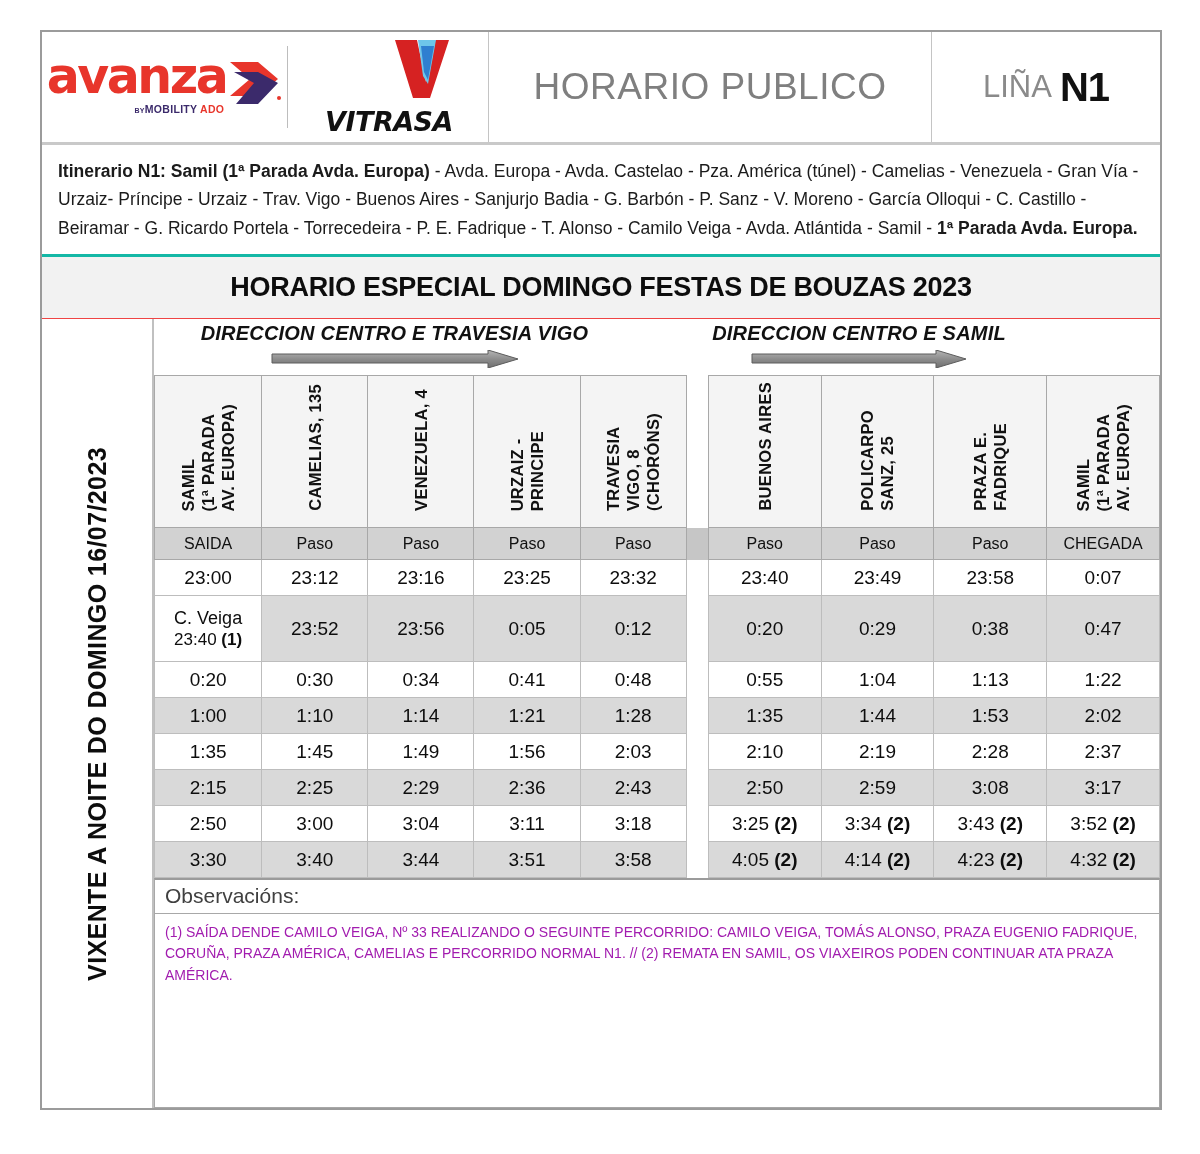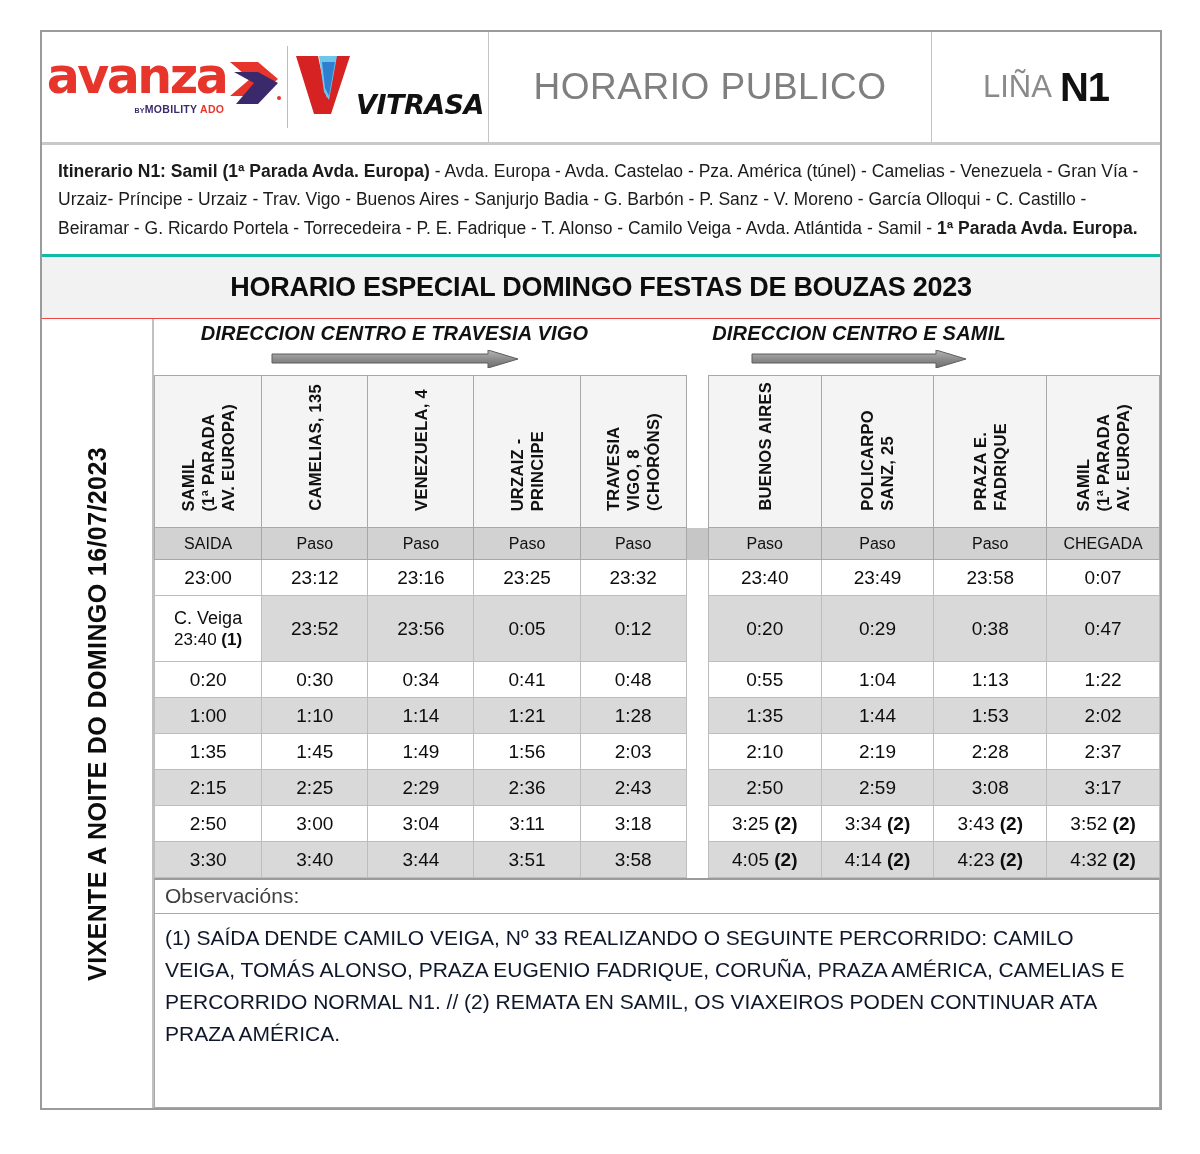--- a/index.html
+++ b/index.html
@@ -60,21 +60,21 @@
   }
   .av-sub {
     font-size: 10.5px; font-weight: 700; letter-spacing: 0.3px;
     color: #3b2a6b; margin-top: 2px; text-align: right; padding-right: 2px;
   }
   .av-sub i { font-style: normal; font-size: 7px; }
   .av-sub em { font-style: normal; color: #e8352b; }
   .av-chev { margin-left: 2px; margin-top: 6px; }
 
   
-  .vt-wrap { display: flex; align-items: flex-end; }
+  .vt-wrap { display: flex; align-items: flex-end; flex-direction: column; }
   .vt-word {
     font-size: 27px; font-weight: 700; font-style: italic;
     letter-spacing: -0.5px; color: #111; margin-left: 2px;
     margin-bottom: 2px;
     font-family: "DejaVu Sans", sans-serif;
   }
 
   
   .itin {
     border-bottom: 3px solid #14b8a6;
@@ -177,21 +177,21 @@
   
   .obs-head {
     border: 1px solid #a8a8a8; border-top: 2px solid #9b9b9b;
     padding: 4px 10px 5px 10px;
     font-size: 21px; font-weight: 400; color: #404040;
     flex: 0 0 auto;
   }
   .obs-body {
     border: 1px solid #a8a8a8; border-top: none;
     padding: 8px 10px 10px 10px;
-    font-size: 21px; line-height: 1.52; color: #0f172a;
+    font-size: 14px; line-height: 1.52; color: #a21caf;
     flex: 1 1 auto;
   }
 </style>
 </head>
 <body>
 
 <div class="page">
   <div class="sheet">
 
     <div class="hdr">

